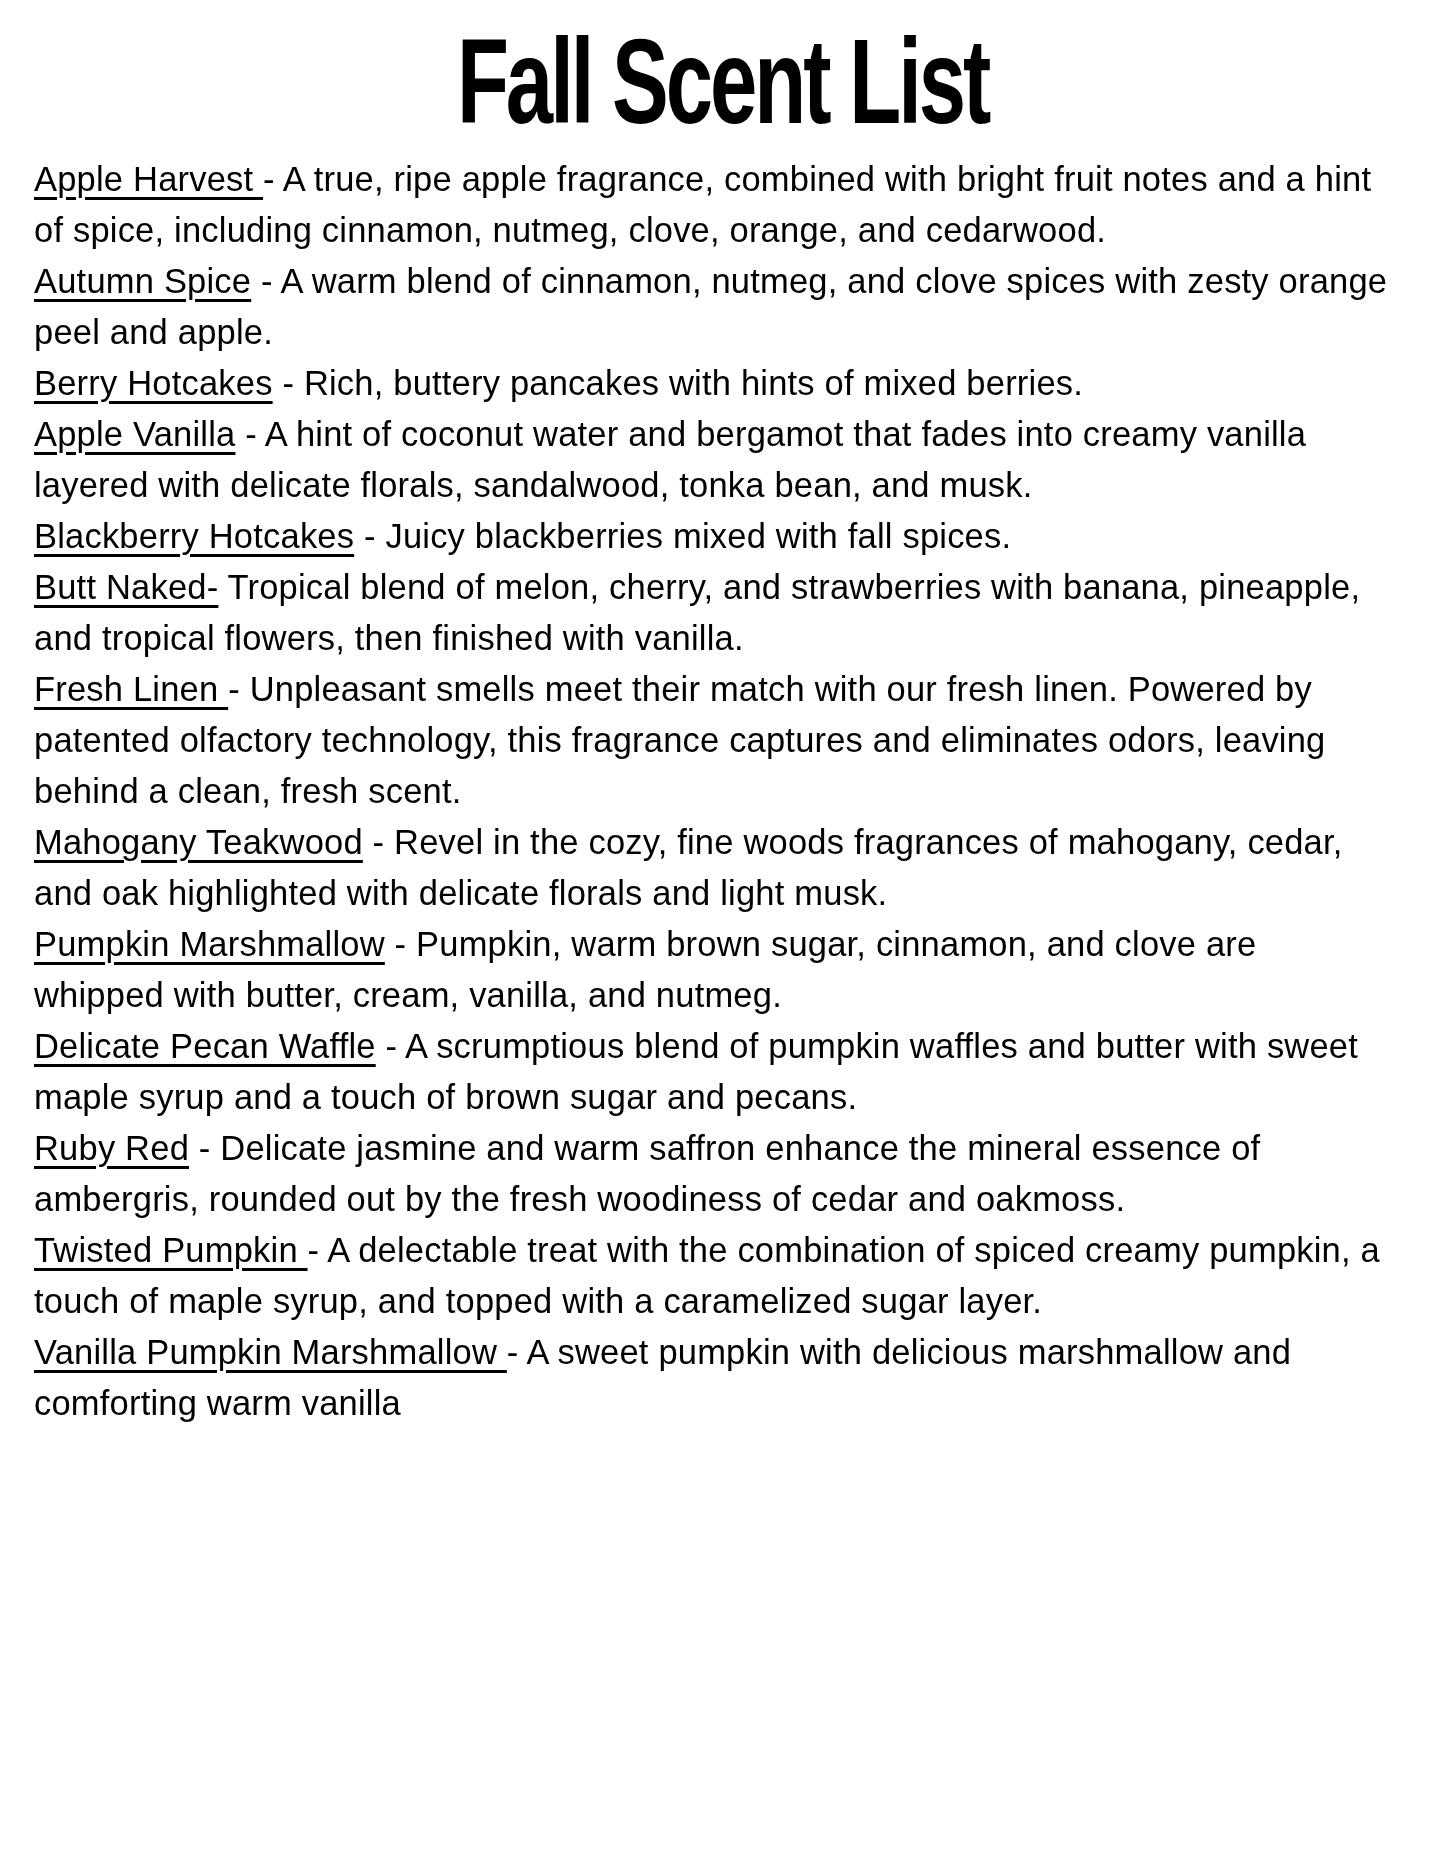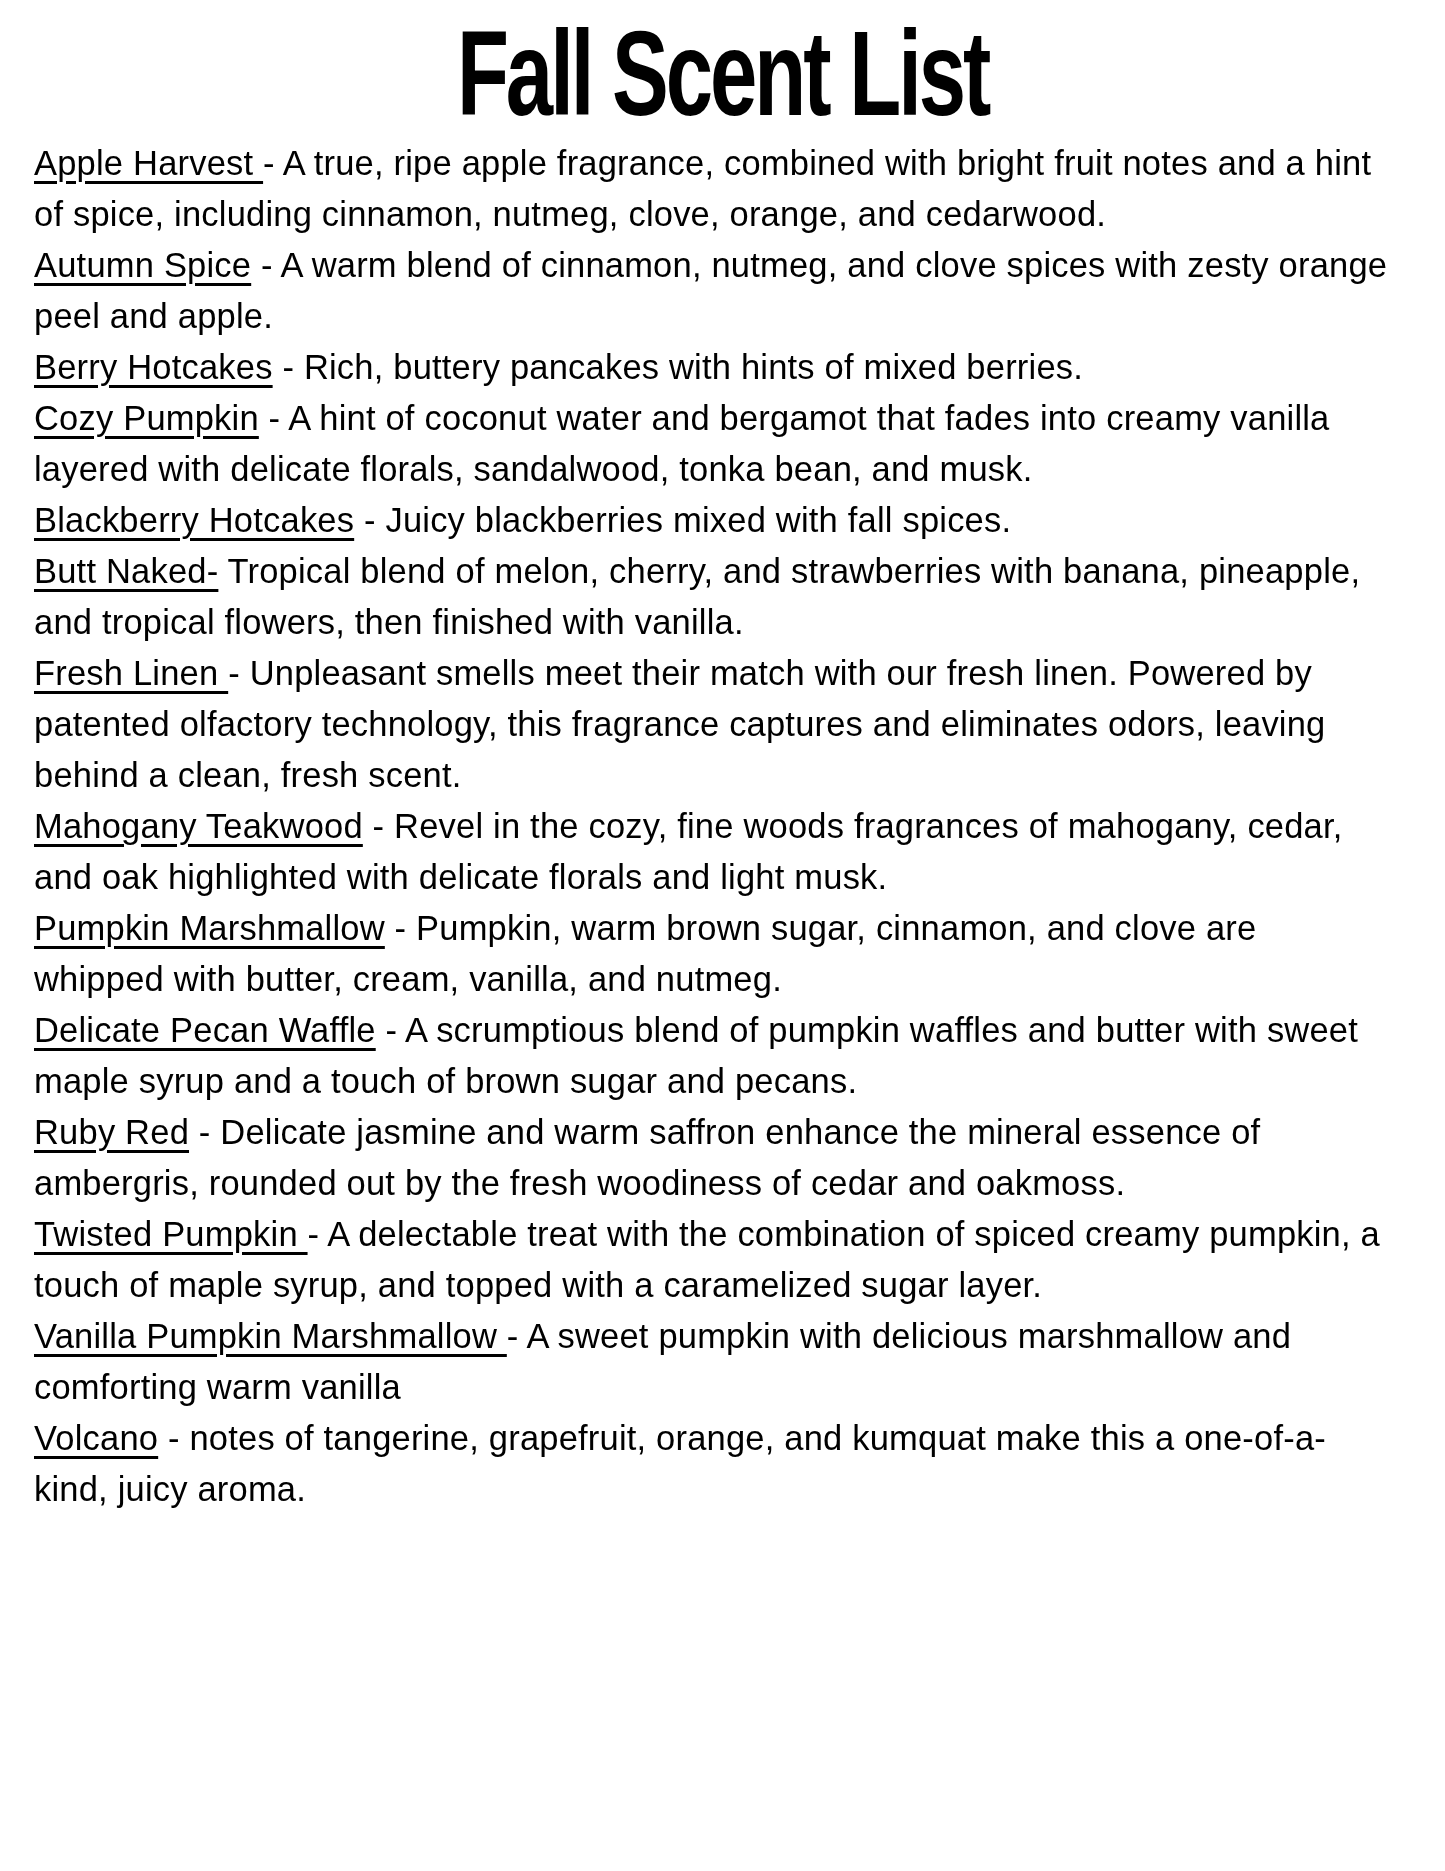--- a/index.html
+++ b/index.html
@@ -15,21 +15,21 @@
     overflow: hidden;
   }
   .page {
     width: 1445px;
     height: 1871px;
     background: #ffffff;
     box-sizing: border-box;
   }
   .title-wrap {
     text-align: center;
-    margin: 0;
+    margin: 8px;
     padding-top: 14px;
     height: 118px;
     line-height: 118px;
     white-space: nowrap;
   }
   .title {
     display: inline-block;
     font-weight: 700;
     font-size: 112px;
     line-height: 1;
@@ -61,25 +61,24 @@
 
 <div class="page">
   <div class="title-wrap">
     <h1 class="title" style="margin:0;">Fall Scent List</h1>
   </div>
 
   <main class="content">
       <p class="scent-entry"><span class="scent-name">Apple Harvest </span><span>- A true, ripe apple fragrance, combined with bright fruit notes and a hint of spice, including cinnamon, nutmeg, clove, orange, and cedarwood.</span></p>
       <p class="scent-entry"><span class="scent-name">Autumn Spice</span><span> - A warm blend of cinnamon, nutmeg, and clove spices with zesty orange peel and apple.</span></p>
       <p class="scent-entry"><span class="scent-name">Berry Hotcakes</span><span> - Rich, buttery pancakes with hints of mixed berries.</span></p>
-      <p class="scent-entry"><span class="scent-name">Cozy Pumpkin</span><span> - A hint of coconut water and bergamot that fades into creamy vanilla layered with delicate florals, sandalwood, tonka bean, and musk.</span></p>
+      <p class="scent-entry"><span class="scent-name">Apple Vanilla</span><span> - A hint of coconut water and bergamot that fades into creamy vanilla layered with delicate florals, sandalwood, tonka bean, and musk.</span></p>
       <p class="scent-entry"><span class="scent-name">Blackberry Hotcakes</span><span> - Juicy blackberries mixed with fall spices.</span></p>
       <p class="scent-entry"><span class="scent-name">Butt Naked-</span><span> Tropical blend of melon, cherry, and strawberries with banana, pineapple, and tropical flowers, then finished with vanilla.</span></p>
       <p class="scent-entry"><span class="scent-name">Fresh Linen </span><span>- Unpleasant smells meet their match with our fresh linen. Powered by patented olfactory technology, this fragrance captures and eliminates odors, leaving behind a clean, fresh scent.</span></p>
       <p class="scent-entry"><span class="scent-name">Mahogany Teakwood</span><span> - Revel in the cozy, fine woods fragrances of mahogany, cedar, and oak highlighted with delicate florals and light musk.</span></p>
       <p class="scent-entry"><span class="scent-name">Pumpkin Marshmallow</span><span> - Pumpkin, warm brown sugar, cinnamon, and clove are whipped with butter, cream, vanilla, and nutmeg.</span></p>
       <p class="scent-entry"><span class="scent-name">Delicate Pecan Waffle</span><span> - A scrumptious blend of pumpkin waffles and butter with sweet maple syrup and a touch of brown sugar and pecans.</span></p>
       <p class="scent-entry"><span class="scent-name">Ruby Red</span><span> - Delicate jasmine and warm saffron enhance the mineral essence of ambergris, rounded out by the fresh woodiness of cedar and oakmoss.</span></p>
       <p class="scent-entry"><span class="scent-name">Twisted Pumpkin </span><span>- A delectable treat with the combination of spiced creamy pumpkin, a touch of maple syrup, and topped with a caramelized sugar layer.</span></p>
       <p class="scent-entry"><span class="scent-name">Vanilla Pumpkin Marshmallow </span><span>- A sweet pumpkin with delicious marshmallow and comforting warm vanilla</span></p>
-      <p class="scent-entry"><span class="scent-name">Volcano</span><span> - notes of tangerine, grapefruit, orange, and kumquat make this a one-of-a-kind, juicy aroma.</span></p>
     </main>
 </div>
 
 </body></html>

